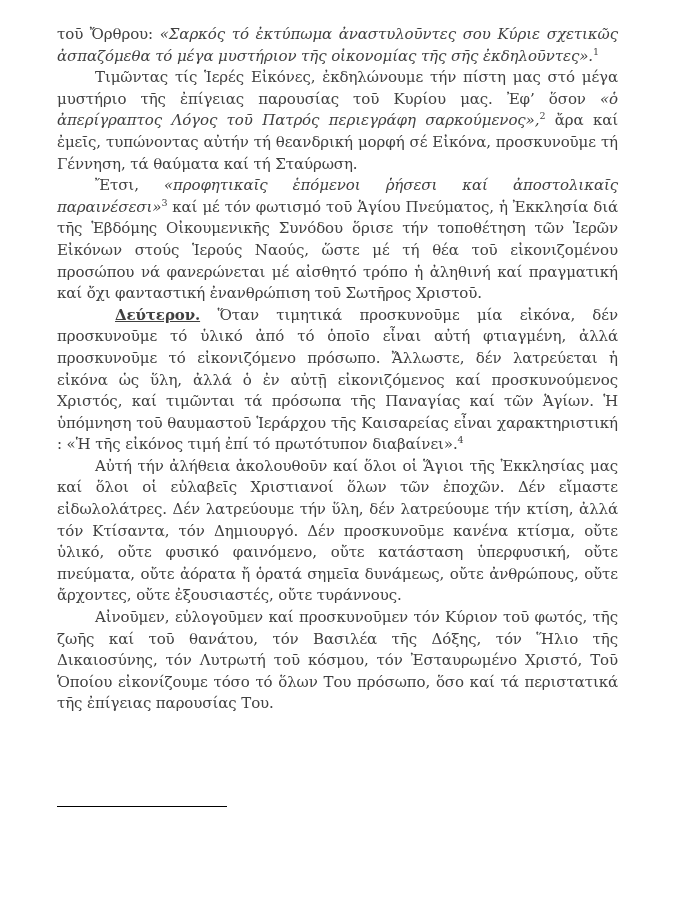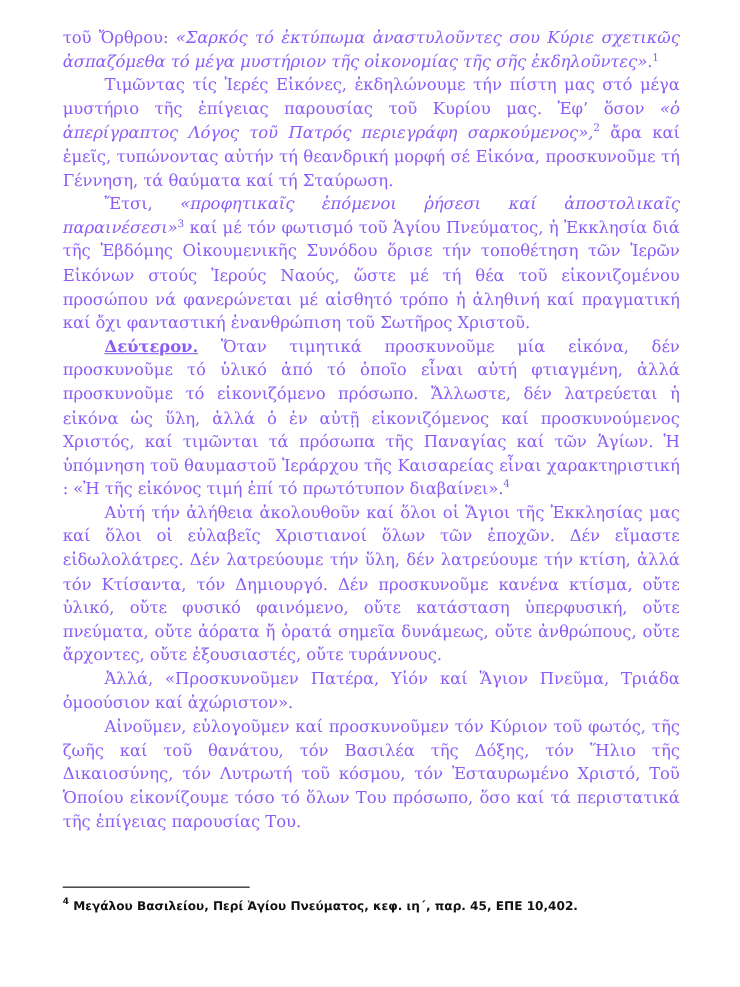--- a/index.html
+++ b/index.html
@@ -33,20 +33,21 @@
   }
   .para.no-indent {
     text-indent: 0;
   }
   .seg.italic {
     font-style: italic;
   }
   .seg.emphasis {
     font-weight: bold;
     text-decoration: underline;
+    margin-left: 20px;
   }
   .fn-ref {
     font-size: 9.5px;
     vertical-align: super;
     line-height: 0;
   }
   .footnotes {
     position: absolute;
     left: 57px;
     top: 806px;
@@ -70,28 +71,26 @@
     font-size: 8px;
     vertical-align: super;
     line-height: 0;
     margin-right: 4px;
   }
 </style>
 </head>
 <body>
 
 <div class="page" style="background: rgb(255, 255, 255);">
-  <div class="document-body" style="color: #8b5cf6;">
+  <div class="document-body" style="color: #404040;">
       <p class="para no-indent"><span class="seg">τοῦ Ὄρθρου: </span><span class="seg italic">«Σαρκός τό ἐκτύπωμα ἀναστυλοῦντες σου Κύριε σχετικῶς ἀσπαζόμεθα τό μέγα μυστήριον τῆς οἰκονομίας τῆς σῆς ἐκδηλοῦντες».</span><span class="fn-ref">1</span></p>
       <p class="para"><span class="seg">Τιμῶντας τίς Ἱερές Εἰκόνες, ἐκδηλώνουμε τήν πίστη μας στό μέγα μυστήριο τῆς ἐπίγειας παρουσίας τοῦ Κυρίου μας. Ἐφ’ ὅσον </span><span class="seg italic">«ὁ ἀπερίγραπτος Λόγος τοῦ Πατρός περιεγράφη σαρκούμενος»,</span><span class="fn-ref">2</span><span class="seg"> ἄρα καί ἐμεῖς, τυπώνοντας αὐτήν τή θεανδρική μορφή σέ Εἰκόνα, προσκυνοῦμε τή Γέννηση, τά θαύματα καί τή Σταύρωση.</span></p>
       <p class="para"><span class="seg">Ἔτσι, </span><span class="seg italic">«προφητικαῖς ἑπόμενοι ῥήσεσι καί ἀποστολικαῖς παραινέσεσι»</span><span class="fn-ref">3</span><span class="seg"> καί μέ τόν φωτισμό τοῦ Ἁγίου Πνεύματος, ἡ Ἐκκλησία διά τῆς Ἑβδόμης Οἰκουμενικῆς Συνόδου ὅρισε τήν τοποθέτηση τῶν Ἱερῶν Εἰκόνων στούς Ἱερούς Ναούς, ὥστε μέ τή θέα τοῦ εἰκονιζομένου προσώπου νά φανερώνεται μέ αἰσθητό τρόπο ἡ ἀληθινή καί πραγματική καί ὄχι φανταστική ἐνανθρώπιση τοῦ Σωτῆρος Χριστοῦ.</span></p>
       <p class="para"><span class="seg emphasis">Δεύτερον.</span><span class="seg"> Ὅταν τιμητικά προσκυνοῦμε μία εἰκόνα, δέν προσκυνοῦμε τό ὑλικό ἀπό τό ὁποῖο εἶναι αὐτή φτιαγμένη, ἀλλά προσκυνοῦμε τό εἰκονιζόμενο πρόσωπο. Ἄλλωστε, δέν λατρεύεται ἡ εἰκόνα ὡς ὕλη, ἀλλά ὁ ἐν αὐτῇ εἰκονιζόμενος καί προσκυνούμενος Χριστός, καί τιμῶνται τά πρόσωπα τῆς Παναγίας καί τῶν Ἁγίων. Ἡ ὑπόμνηση τοῦ θαυμαστοῦ Ἱεράρχου τῆς Καισαρείας εἶναι χαρακτηριστική : «Ἡ τῆς εἰκόνος τιμή ἐπί τό πρωτότυπον διαβαίνει».</span><span class="fn-ref">4</span></p>
       <p class="para"><span class="seg">Αὐτή τήν ἀλήθεια ἀκολουθοῦν καί ὅλοι οἱ Ἅγιοι τῆς Ἐκκλησίας μας καί ὅλοι οἱ εὐλαβεῖς Χριστιανοί ὅλων τῶν ἐποχῶν. Δέν εἴμαστε εἰδωλολάτρες. Δέν λατρεύουμε τήν ὕλη, δέν λατρεύουμε τήν κτίση, ἀλλά τόν Κτίσαντα, τόν Δημιουργό. Δέν προσκυνοῦμε κανένα κτίσμα, οὔτε ὑλικό, οὔτε φυσικό φαινόμενο, οὔτε κατάσταση ὑπερφυσική, οὔτε πνεύματα, οὔτε ἀόρατα ἤ ὁρατά σημεῖα δυνάμεως, οὔτε ἀνθρώπους, οὔτε ἄρχοντες, οὔτε ἐξουσιαστές, οὔτε τυράννους.</span></p>
-      <p class="para"><span class="seg">Ἀλλά, «Προσκυνοῦμεν Πατέρα, Υἱόν καί Ἅγιον Πνεῦμα, Τριάδα ὁμοούσιον καί ἀχώριστον».</span></p>
       <p class="para"><span class="seg">Αἰνοῦμεν, εὐλογοῦμεν καί προσκυνοῦμεν τόν Κύριον τοῦ φωτός, τῆς ζωῆς καί τοῦ θανάτου, τόν Βασιλέα τῆς Δόξης, τόν Ἥλιο τῆς Δικαιοσύνης, τόν Λυτρωτή τοῦ κόσμου, τόν Ἐσταυρωμένο Χριστό, Τοῦ Ὁποίου εἰκονίζουμε τόσο τό ὅλων Του πρόσωπο, ὅσο καί τά περιστατικά τῆς ἐπίγειας παρουσίας Του.</span></p>
     </div>
   <div class="footnotes" style="color: rgb(18, 18, 18);">
     <div class="fn-divider"></div>
     <div>
-        <div class="footnote"><span class="fn-num">4</span><span class="fn-text">Μεγάλου Βασιλείου, Περί Ἁγίου Πνεύματος, κεφ. ιη´, παρ. 45, ΕΠΕ 10,402.</span></div>
       </div>
   </div>
 </div>
 
 </body></html>

